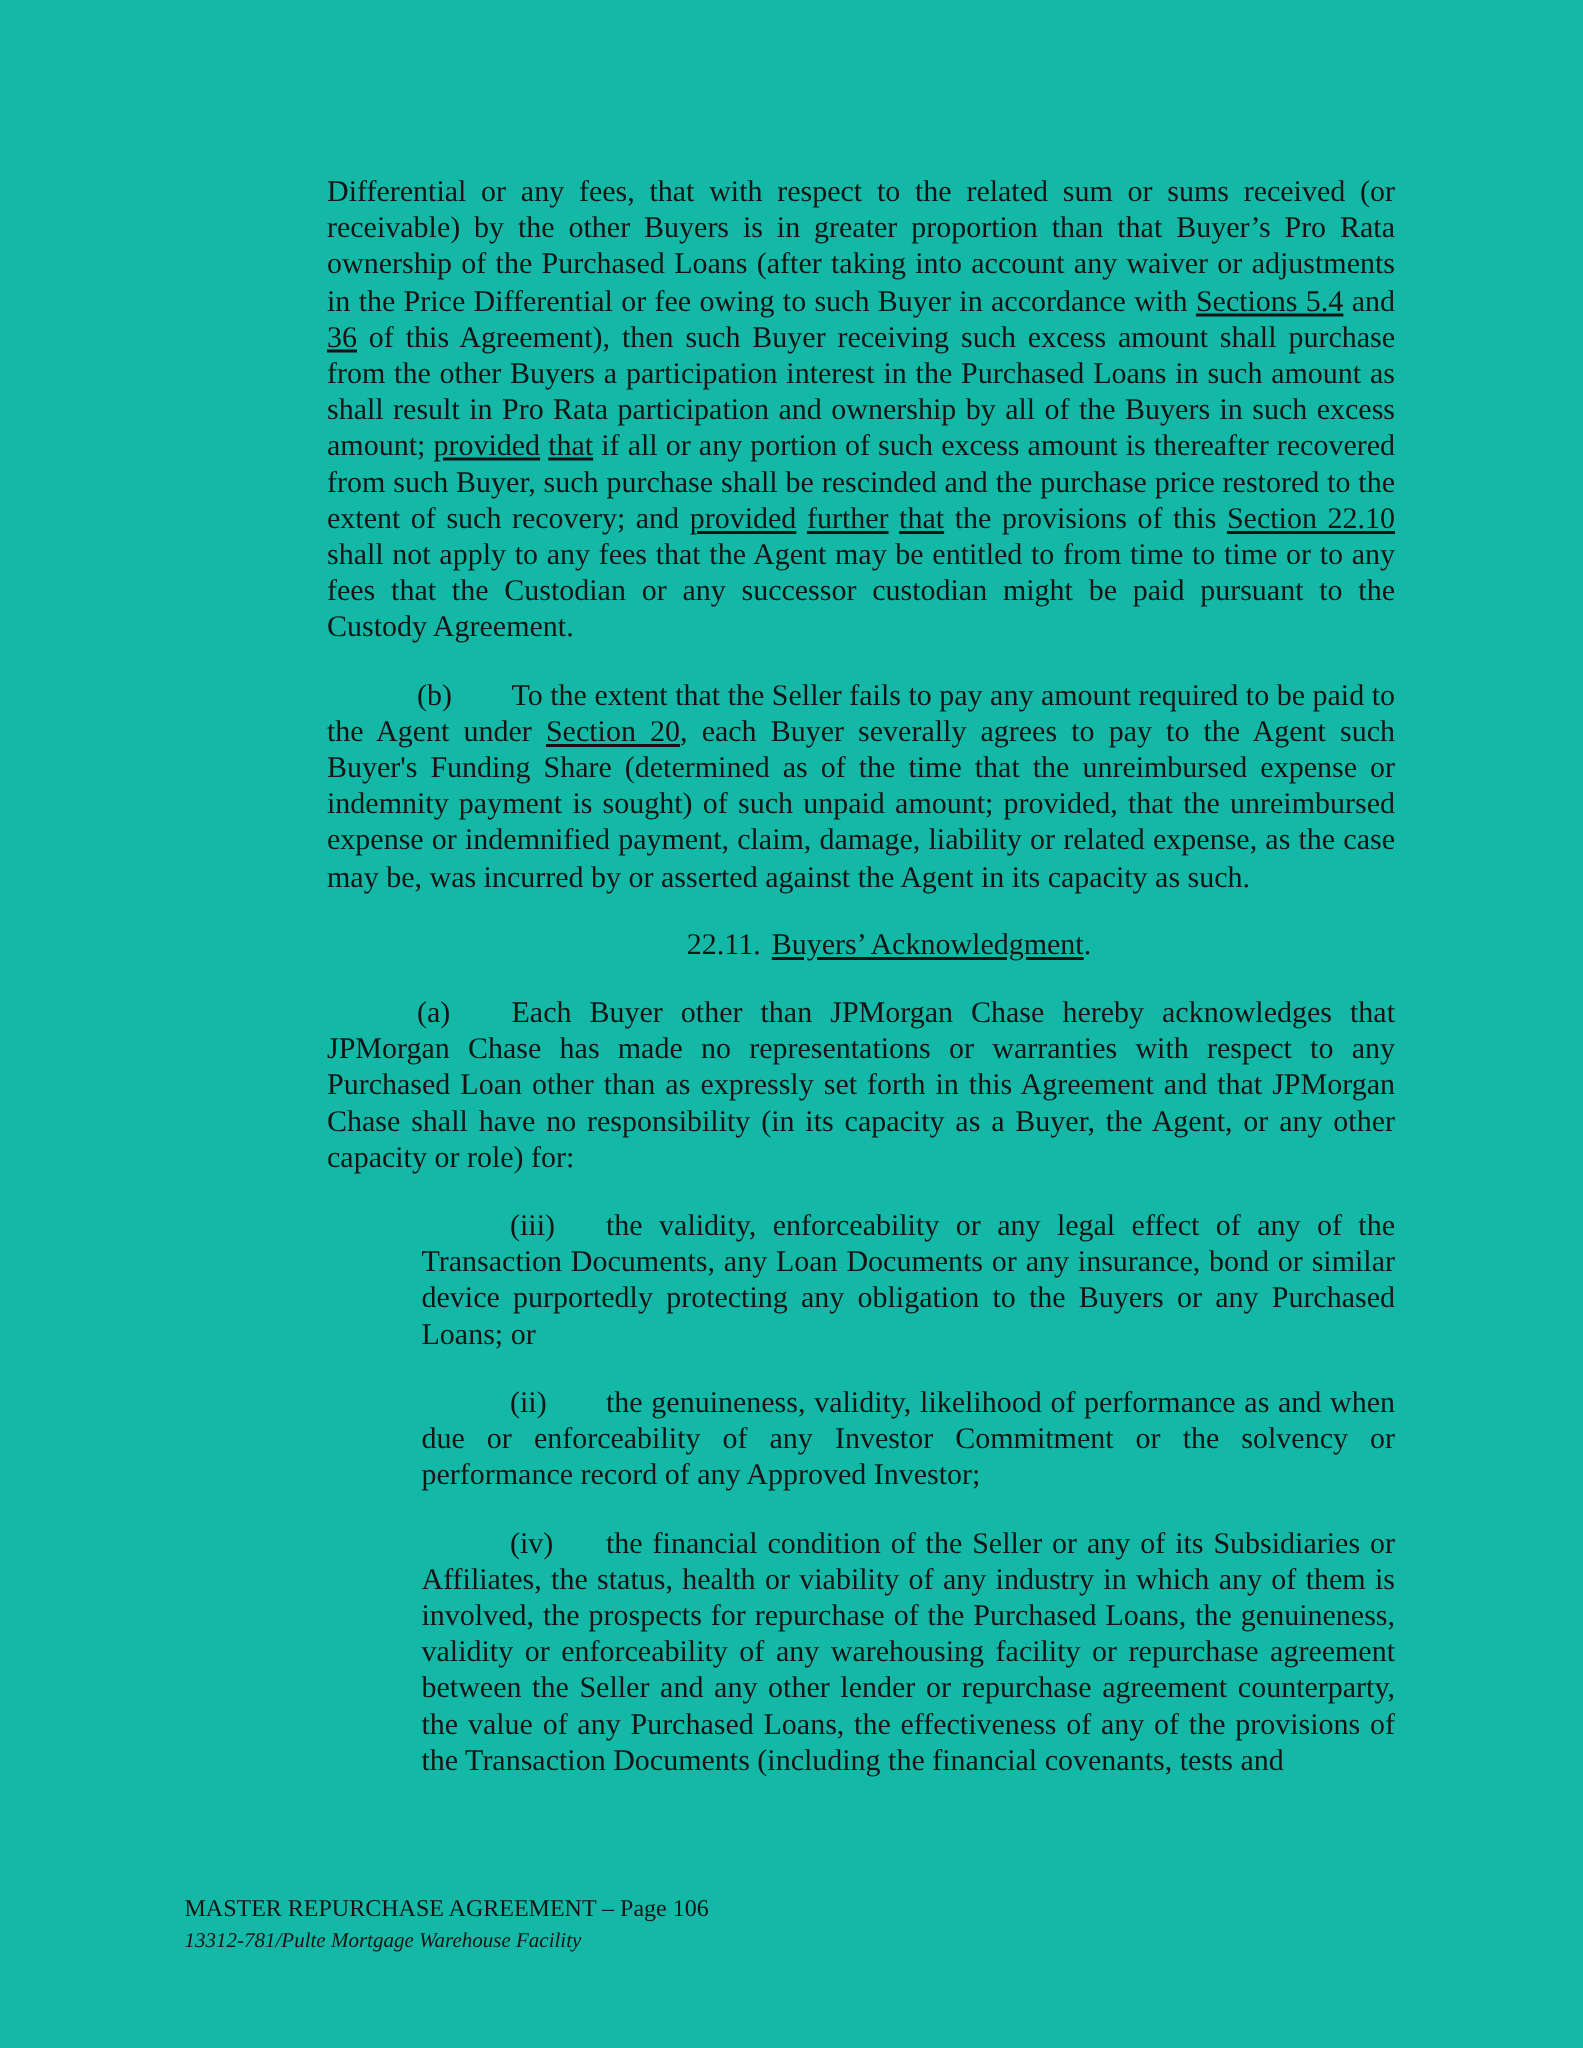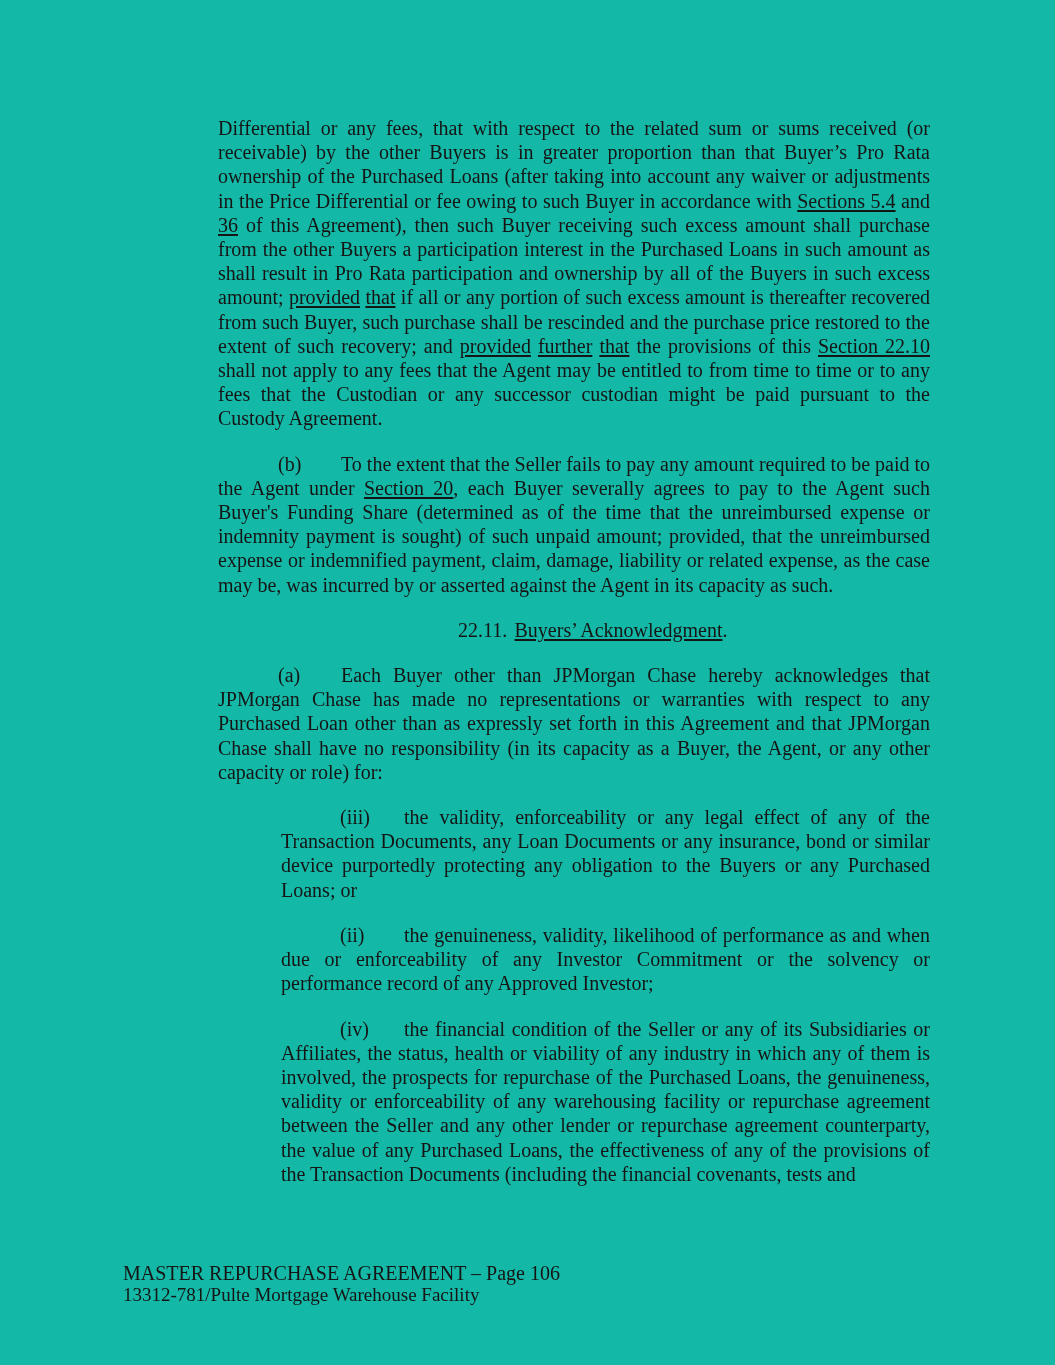--- a/index.html
+++ b/index.html
@@ -42,28 +42,29 @@
   .u{
     text-decoration:underline;
     text-underline-offset:2px;
     text-decoration-thickness:1.5px;
   }
   .footer{
     position:absolute;
     left:123px;top:1261px;
   }
   .footer-title{
-    font-size:20px;
+    font-size:16px;
     line-height:24px;
     white-space:nowrap;
   }
   .footer-docid{
-    font-size:19px;
+    font-size:14px;
     line-height:19px;
     white-space:nowrap;
+    font-style:italic;
   }
 </style>
 </head>
 <body>
 
 <div class="page">
 
   <div class="text-block">
 
     <p class="para"><span>Differential or any fees, that with respect to the related sum or sums received (or receivable) by the other Buyers is in greater proportion than that Buyer’s Pro Rata ownership of the Purchased Loans (after taking into account any waiver or adjustments in the Price Differential or fee owing to such Buyer in accordance with </span><span class="u">Sections 5.4</span><span> and </span><span class="u">36</span><span> of this Agreement), then such Buyer receiving such excess amount shall purchase from the other Buyers a participation interest in the Purchased Loans in such amount as shall result in Pro Rata participation and ownership by all of the Buyers in such excess amount; </span><span class="u">provided</span><span> </span><span class="u">that</span><span> if all or any portion of such excess amount is thereafter recovered from such Buyer, such purchase shall be rescinded and the purchase price restored to the extent of such recovery; and </span><span class="u">provided</span><span> </span><span class="u">further</span><span> </span><span class="u">that</span><span> the provisions of this </span><span class="u">Section 22.10</span><span> shall not apply to any fees that the Agent may be entitled to from time to time or to any fees that the Custodian or any successor custodian might be paid pursuant to the Custody Agreement.</span></p>

